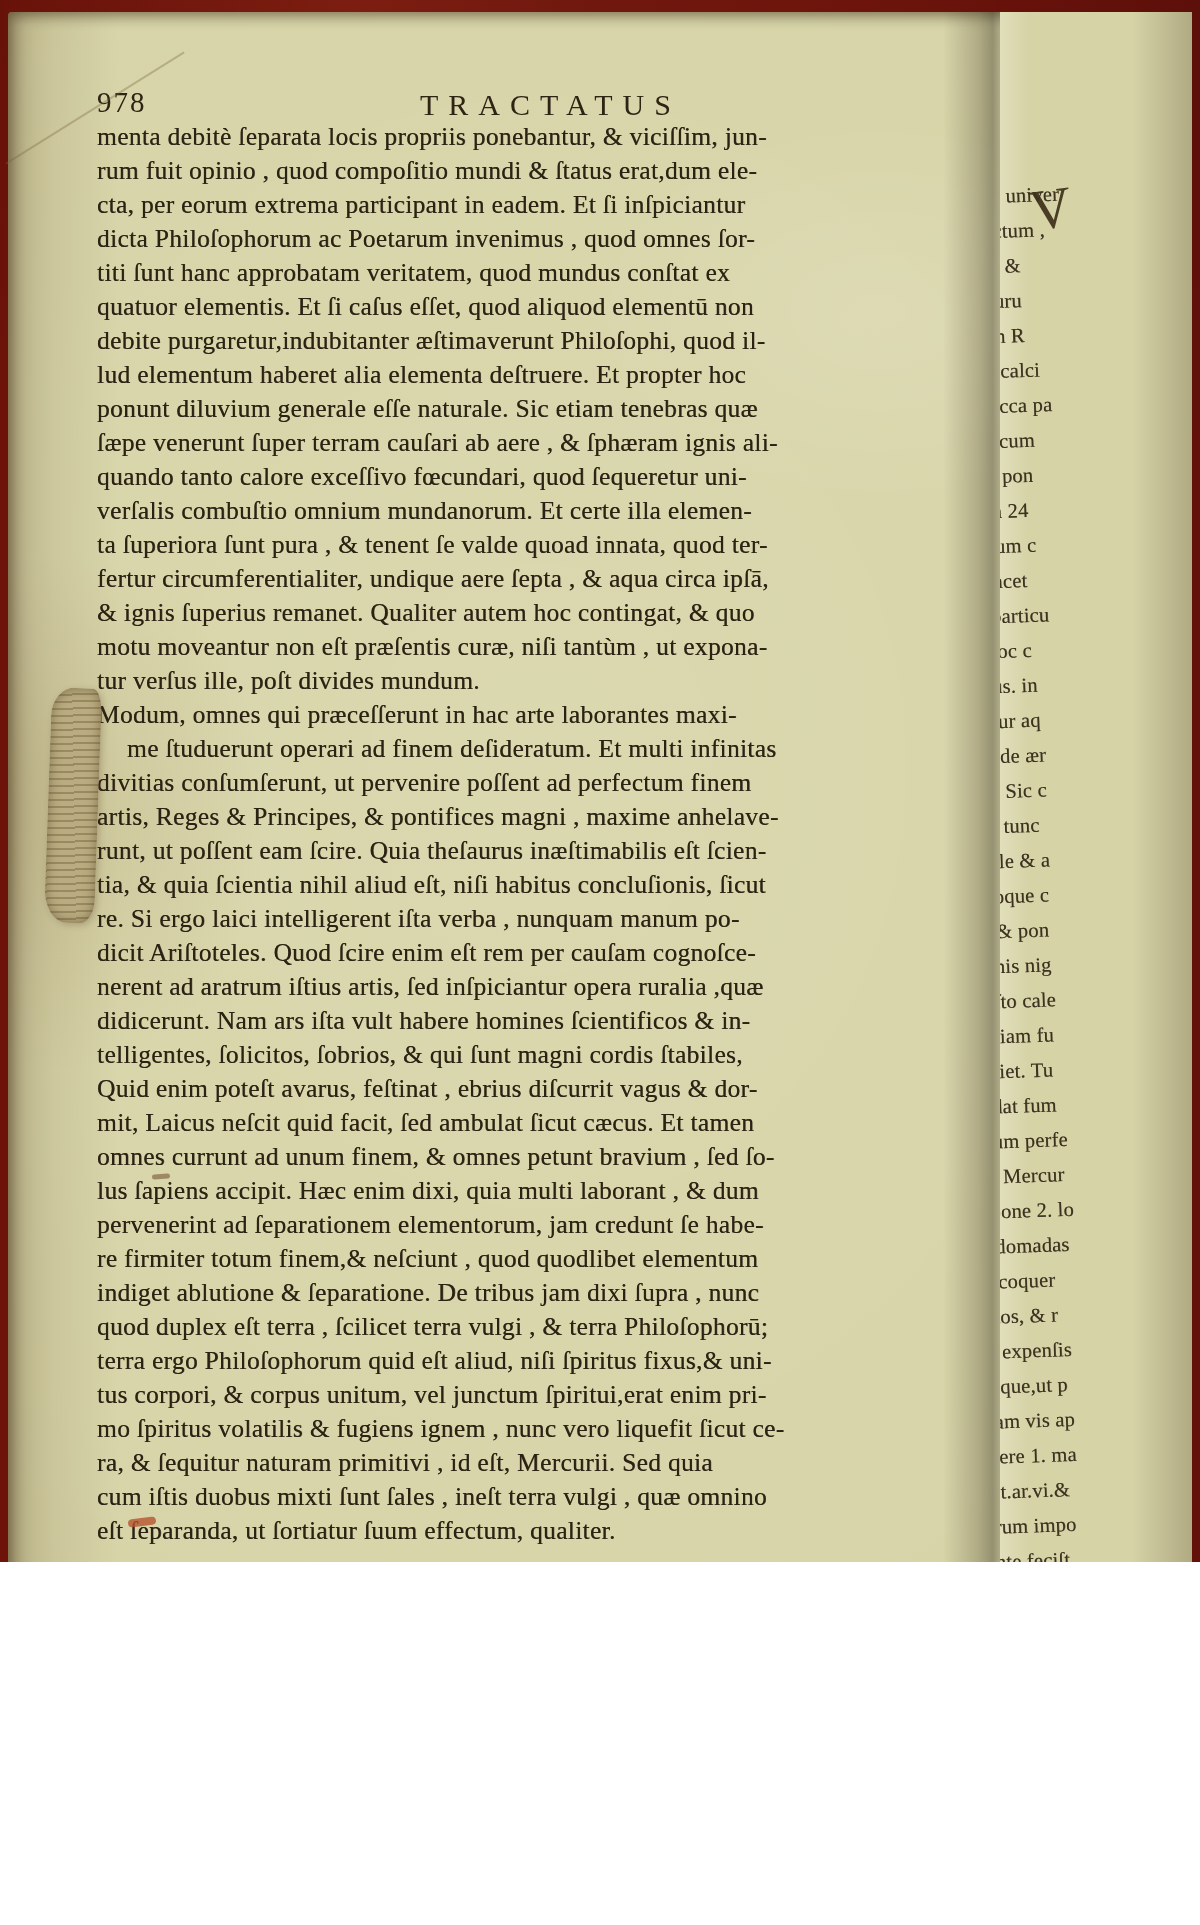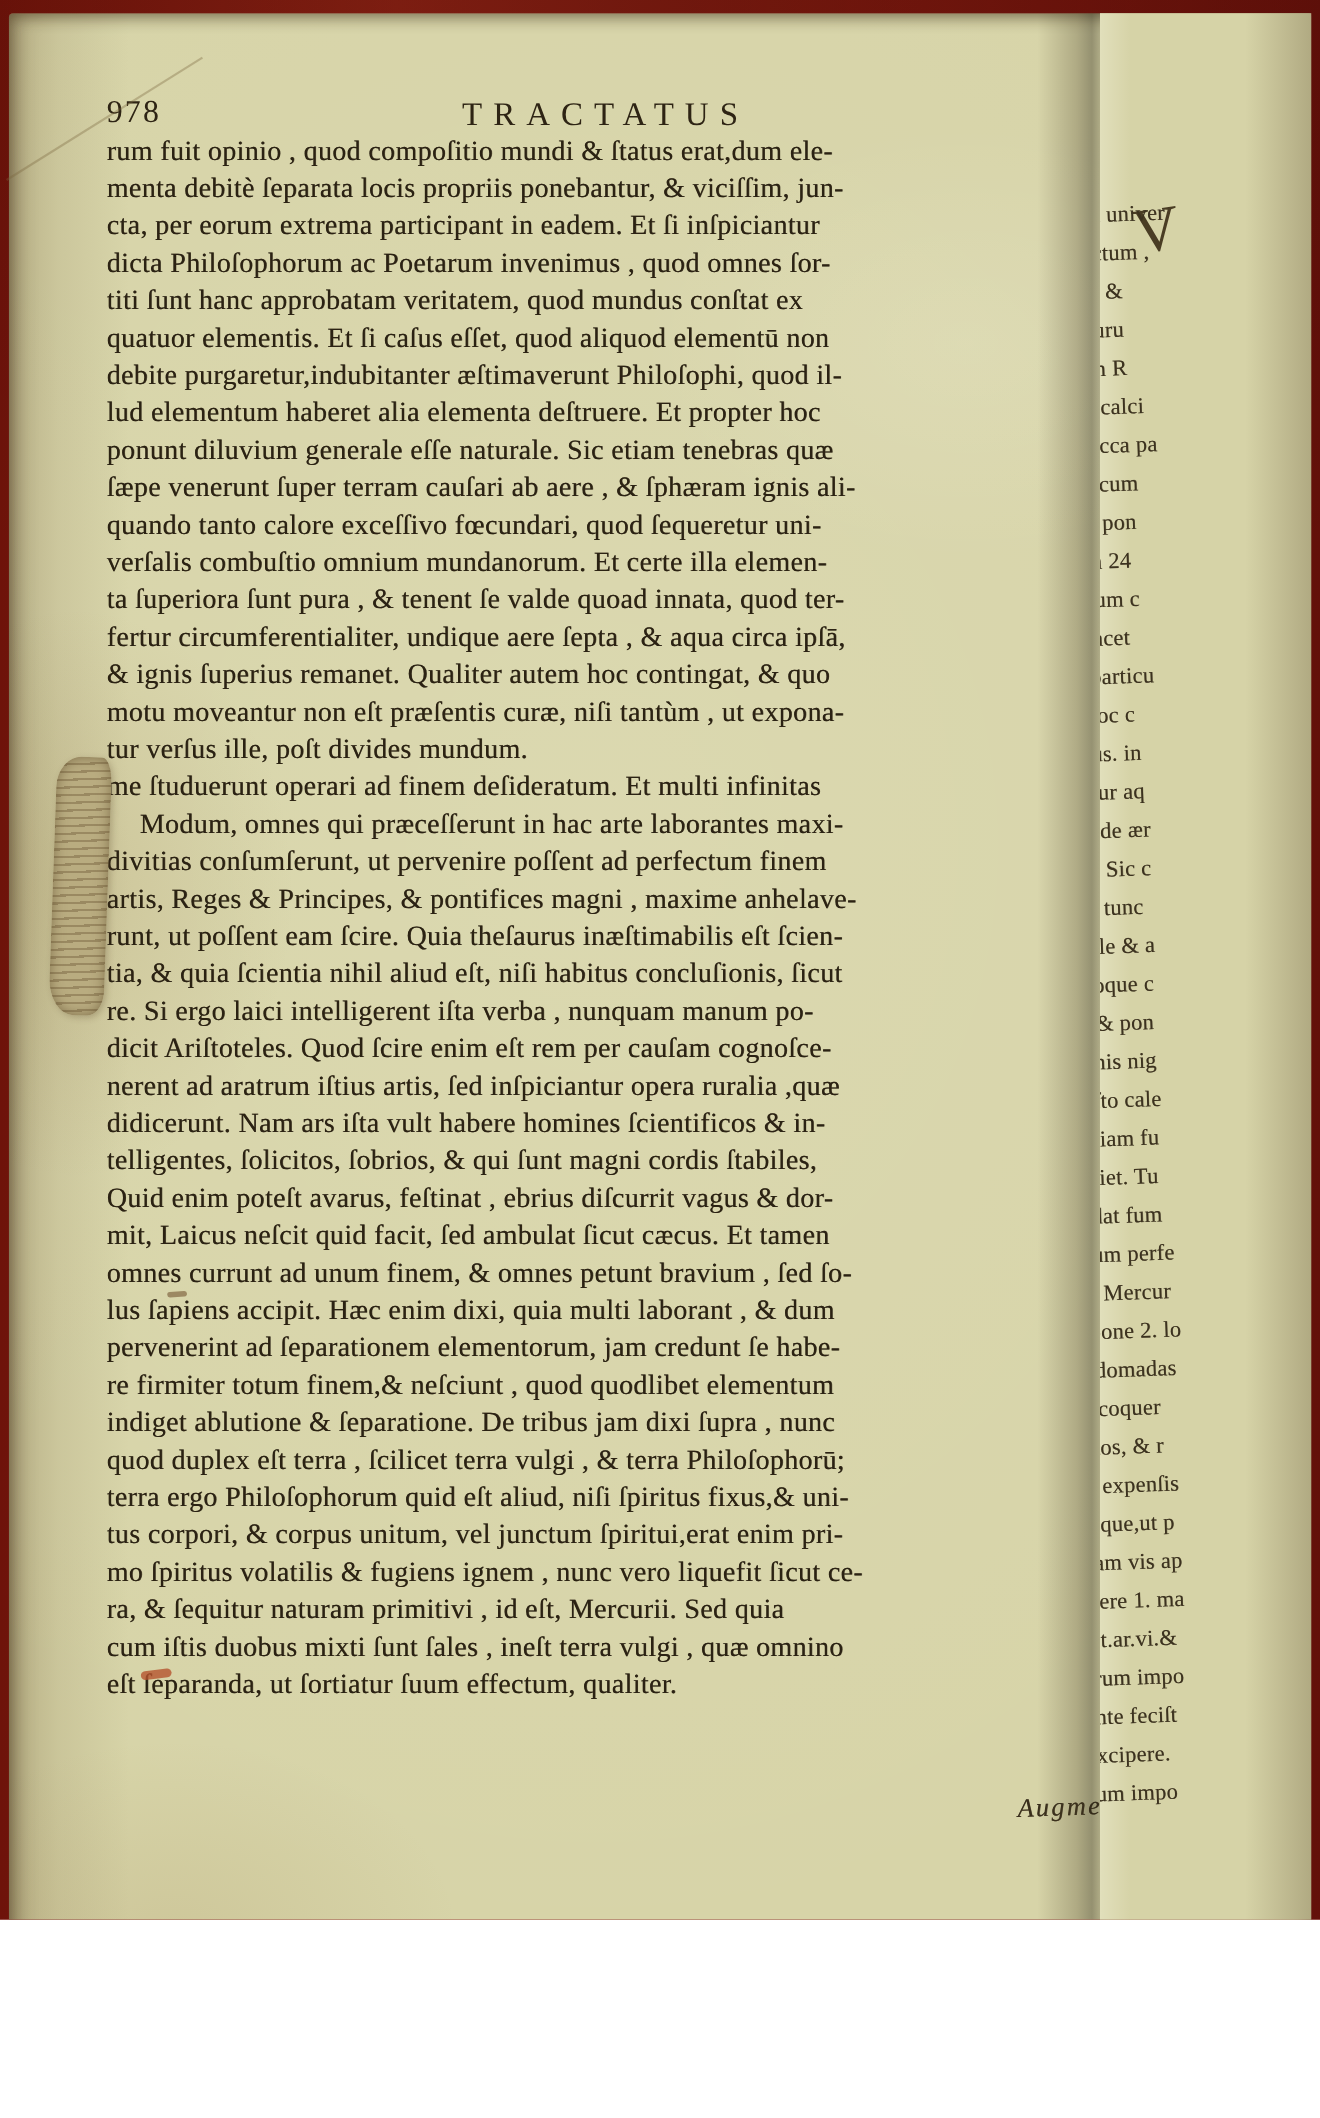--- a/index.html
+++ b/index.html
@@ -1,17 +1,17 @@
 <!DOCTYPE html>
 <html><head>
 <meta charset="utf-8">
 <style>
   html,body { margin:0; padding:0; }
   .scan {
-    position:relative; width:1200px; height:1745px; overflow:hidden;
+    position:relative; width:1200px; height:1562px; overflow:hidden;
     background:
       radial-gradient(140% 60% at 50% 0%, rgba(0,0,0,.15), transparent 60%),
       linear-gradient(90deg, #6e130a, #8c2113 30%, #7b170d 70%, #63100a),
       #7b170d;
     font-family:"Liberation Serif", "DejaVu Serif", serif;
   }
   .paper {
     position:absolute; left:8px; top:12px; width:1184px; height:1893px;
     border-radius:4px 3px 6px 18px;
     background:
@@ -111,39 +111,39 @@
 <body>
 
 <div class="scan">
   <div class="paper">
 
     <span class="folio">978</span>
     <span class="running-title">TRACTATUS</span>
 
     <div class="body-text">
 
-    <div class="line">rum fuit opinio , quod compoſitio mundi &amp; ſtatus erat,dum ele-</div>
-        <div class="line">menta debitè ſeparata locis propriis ponebantur, &amp; viciſſim, jun-</div>
+    <div class="line">menta debitè ſeparata locis propriis ponebantur, &amp; viciſſim, jun-</div>
+        <div class="line">rum fuit opinio , quod compoſitio mundi &amp; ſtatus erat,dum ele-</div>
         <div class="line">cta, per eorum extrema participant in eadem.  Et ſi inſpiciantur</div>
         <div class="line">dicta Philoſophorum ac Poetarum invenimus , quod omnes ſor-</div>
         <div class="line">titi ſunt hanc  approbatam veritatem, quod mundus conſtat ex</div>
         <div class="line">quatuor elementis.  Et ſi caſus eſſet, quod aliquod elementū non</div>
         <div class="line">debite purgaretur,indubitanter æſtimaverunt Philoſophi, quod il-</div>
         <div class="line">lud elementum haberet alia elementa deſtruere.  Et propter hoc</div>
         <div class="line">ponunt diluvium generale eſſe naturale.  Sic etiam tenebras quæ</div>
         <div class="line">ſæpe venerunt ſuper terram cauſari ab aere , &amp; ſphæram ignis ali-</div>
         <div class="line">quando tanto calore exceſſivo fœcundari, quod ſequeretur uni-</div>
         <div class="line">verſalis combuſtio omnium mundanorum.  Et certe illa elemen-</div>
         <div class="line">ta ſuperiora ſunt pura , &amp; tenent ſe valde quoad innata, quod ter-</div>
         <div class="line">fertur circumferentialiter, undique aere ſepta , &amp; aqua circa ipſā,</div>
         <div class="line">&amp; ignis ſuperius remanet.  Qualiter autem hoc contingat, &amp; quo</div>
         <div class="line">motu moveantur non eſt præſentis curæ, niſi tantùm , ut expona-</div>
         <div class="line">tur verſus ille, poſt divides mundum.</div>
+        <div class="line">Modum, omnes qui præceſſerunt in hac arte laborantes maxi-</div>
         <div class="line">me ſtuduerunt operari ad finem deſideratum.  Et multi infinitas</div>
-        <div class="line">Modum, omnes qui præceſſerunt in hac arte laborantes maxi-</div>
         <div class="line">divitias conſumſerunt, ut pervenire poſſent ad perfectum finem</div>
         <div class="line">artis, Reges &amp; Principes, &amp; pontifices magni , maxime anhelave-</div>
         <div class="line">runt, ut poſſent eam ſcire.  Quia theſaurus inæſtimabilis eſt ſcien-</div>
         <div class="line">tia, &amp; quia ſcientia nihil aliud eſt, niſi habitus concluſionis, ſicut</div>
         <div class="line">re.  Si ergo laici intelligerent iſta verba , nunquam  manum po-</div>
         <div class="line">dicit Ariſtoteles.  Quod ſcire enim eſt rem per cauſam cognoſce-</div>
         <div class="line">nerent ad aratrum iſtius artis, ſed inſpiciantur opera ruralia ,quæ</div>
         <div class="line">didicerunt.  Nam ars iſta vult habere homines ſcientificos &amp; in-</div>
         <div class="line">telligentes, ſolicitos, ſobrios,  &amp; qui ſunt magni cordis ſtabiles,</div>
         <div class="line">Quid enim poteſt avarus, feſtinat , ebrius diſcurrit vagus &amp; dor-</div>

